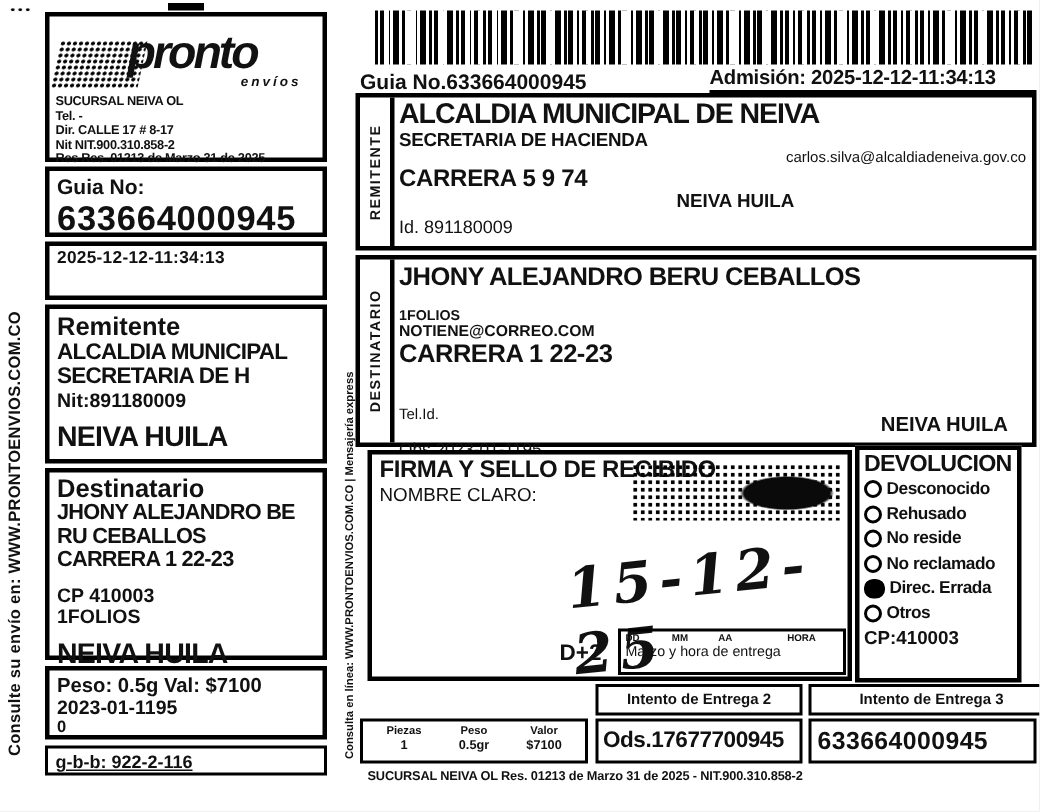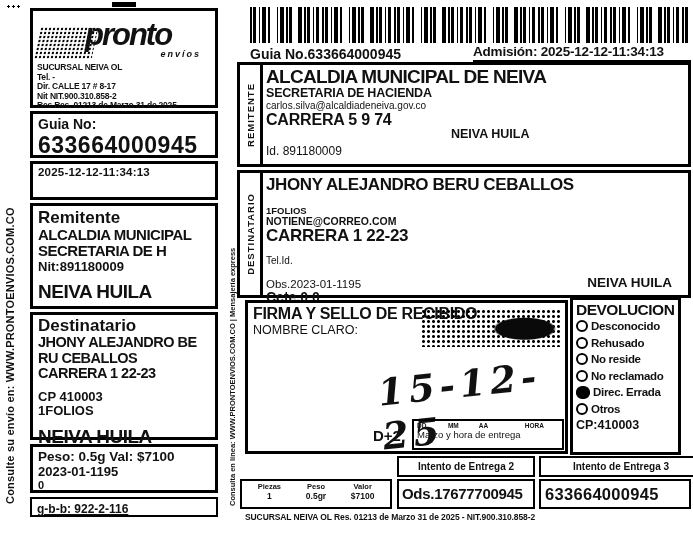--- a/index.html
+++ b/index.html
@@ -42,38 +42,38 @@
   .gbb{font-size:12px;font-weight:bold;text-decoration:underline;line-height:15px;}
   .top-mark{position:absolute;left:112px;top:2px;width:24px;height:5px;background:#000;}
   .dots-mark{position:absolute;left:6px;top:5px;width:14px;height:3px;
     background-image:radial-gradient(circle,#000 1px,transparent 1.2px);background-size:5px 3px;}
   
   .strip-right{position:absolute;left:228px;top:126px;height:380px;font-size:7.5px;font-weight:bold;}
   .barcode{position:absolute;left:250px;top:7px;width:438px;height:36px;
     background-image:
       repeating-linear-gradient(90deg,transparent 0 21px,#fff 21px 24px),
       repeating-linear-gradient(90deg,#000 0 2px,transparent 2px 3px,#000 3px 6px,transparent 6px 9px,#000 9px 10px,transparent 10px 12px,#000 12px 16px,transparent 16px 18px);}
-  .r-guia{position:absolute;left:240px;top:46px;width:232px;font-size:14px;font-weight:bold;border-bottom:2px solid #000;padding-bottom:1px;margin-left:10px;}
+  .r-guia{position:absolute;left:240px;top:46px;width:232px;font-size:14px;font-weight:bold;border-bottom:2px solid #000;padding-bottom:1px;}
   .r-adm{position:absolute;left:473px;top:44px;width:218px;font-size:13.5px;font-weight:bold;border-bottom:2px solid #000;padding-bottom:1px;letter-spacing:-.2px;}
   .rrem-box{left:237px;top:62px;width:454px;height:105px;}
   .rdest-box{left:237px;top:170px;width:454px;height:128px;}
   .sidecell{position:absolute;left:0;top:0;bottom:0;width:20px;border-right:3px solid #000;display:flex;align-items:center;justify-content:center;}
   .sidecell span{font-size:9.5px;font-weight:bold;letter-spacing:1px;}
   .rcontent{position:absolute;left:26px;top:2px;right:4px;bottom:2px;}
   .rrem-name{font-size:19px;line-height:20px;font-weight:bold;letter-spacing:-.7px;}
   .rrem-dept{font-size:12.5px;line-height:13px;font-weight:bold;letter-spacing:-.2px;}
-  .rrem-email{font-size:10px;line-height:11px;}
+  .rrem-email{font-size:10px;line-height:11px;text-align:right;}
   .rrem-addr{font-size:16px;line-height:18px;font-weight:bold;letter-spacing:-.2px;}
   .rrem-city{position:absolute;left:185px;top:60px;font-size:12.5px;font-weight:bold;}
   .rrem-id{position:absolute;left:0;bottom:4px;font-size:12px;}
   .rdest-name{font-size:17px;line-height:19px;font-weight:bold;letter-spacing:-.4px;}
   .rdest-folios{font-size:9.5px;line-height:10px;font-weight:bold;margin-top:12px;}
   .rdest-email{font-size:10.5px;line-height:11px;font-weight:bold;}
   .rdest-addr{font-size:17px;line-height:18px;font-weight:bold;letter-spacing:-.3px;}
-  .rdest-tel{font-size:10px;line-height:11px;margin-top:10px;}
+  .rdest-tel{font-size:10px;line-height:11px;margin-top:26px;}
   .rdest-obs{font-size:11.5px;line-height:12.5px;font-weight:normal;margin-top:12px;}
   .rdest-ccte{font-size:14px;line-height:12.5px;font-weight:bold;}
   .rdest-city{position:absolute;right:12px;bottom:3px;font-size:13.5px;font-weight:bold;}
   .firma-box{left:245px;top:300px;width:323px;height:154px;padding:2px 5px;}
   .firma-title{font-size:16px;line-height:18px;font-weight:bold;letter-spacing:-.3px;}
   .nombre-claro{font-size:12.5px;line-height:14px;}
   .stamp{position:absolute;right:4px;top:6px;width:140px;height:38px;
     background-image:
       radial-gradient(ellipse 34% 46% at 74% 52%,#0a0a0a 60%,transparent 66%),
       radial-gradient(circle,#000 1.3px,transparent 1.55px);

